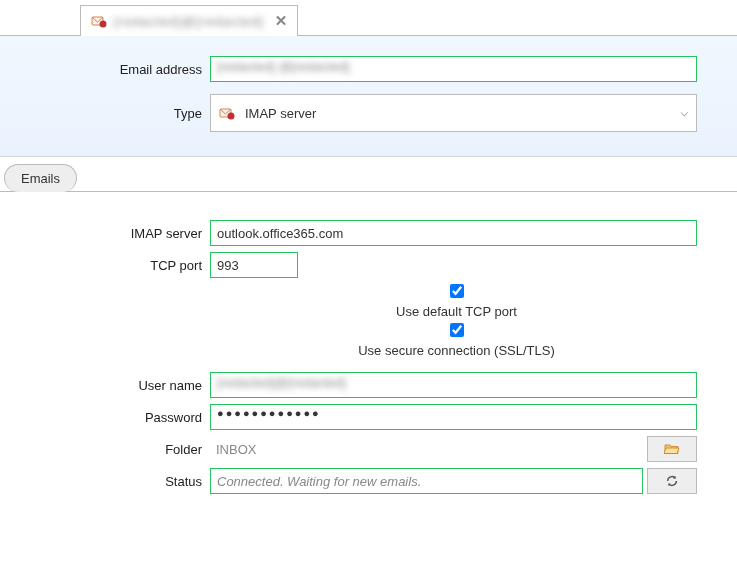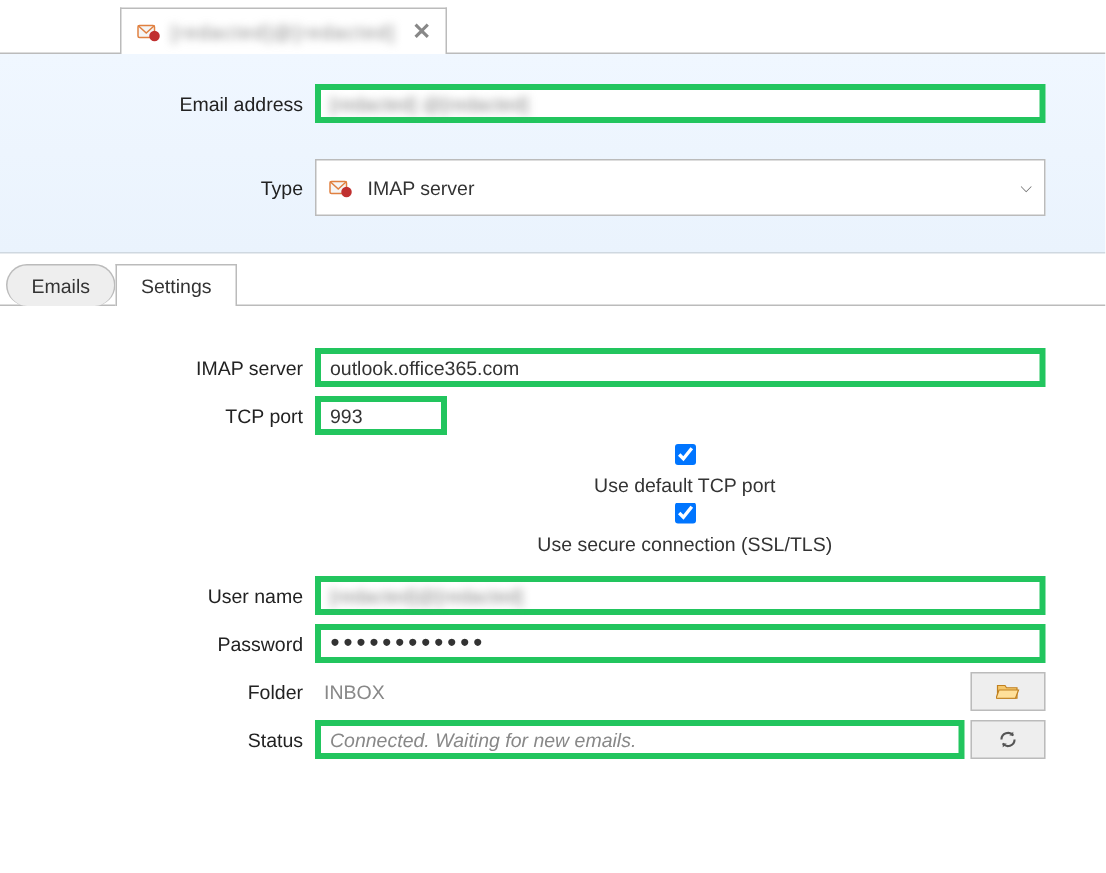--- a/index.html
+++ b/index.html
@@ -5,21 +5,21 @@
 * { box-sizing: border-box; margin: 0; padding: 0; }
 body { font-family: "Segoe UI", Tahoma, sans-serif; font-size: 13px; color: #333; background: #fff; width: 737px; }
 .top-tab-bar { border-bottom: 1px solid #bbb; padding-left: 80px; height: 36px; display: flex; align-items: flex-end; }
 .top-tab { border: 1px solid #bbb; border-bottom: none; background: #fff; height: 31px; padding: 0 10px; display: flex; align-items: center; gap: 7px; position: relative; top: 1px; }
 .top-tab .blurred { filter: blur(3px); color: #888; letter-spacing: 1px; }
 .close-x { color: #888; font-size: 15px; font-weight: bold; cursor: pointer; margin-left: 4px; }
 .mail-icon-svg { width: 16px; height: 16px; }
 .header-panel { background: linear-gradient(#f0f7ff, #eaf3fd); border-bottom: 1px solid #cfd8e0; padding: 14px 40px 18px 0; }
 .row { display: flex; align-items: center; margin: 6px 0; border-radius: 10px; }
 .label { width: 210px; text-align: right; padding-right: 8px; color: #222; }
-.input-text { flex: 1; height: 26px; border: 4px solid #22c55e; background: #fff; padding: 2px 6px; font-family: inherit; font-size: 13px; color: #333; margin-right: 0; }
+.input-text { flex: 1; height: 26px; border: 1px solid #22c55e; background: #fff; padding: 2px 6px; font-family: inherit; font-size: 13px; color: #333; margin-right: 0; }
 .type-select { flex: 1; height: 38px; border: 1px solid #bbb; background: #fff; display: flex; align-items: center; padding: 0 8px; gap: 10px; position: relative; }
 .type-select .chev { margin-left: auto; color: #666; font-size: 10px; }
 .content-tabs { display: flex; border-bottom: 1px solid #bbb; margin-top: 6px; }
 .ctab { border: 1px solid #bbb; border-bottom: none; padding: 6px 16px; background: #eee; margin-right: 0; position: relative; top: 1px; cursor: pointer; }
 .ctab:first-child { margin-left: 4px; border-radius: 14px; }
 .ctab.active { background: #fff; }
 .settings-body { padding: 22px 40px 10px 0; }
 .settings-body .input-text { max-width: 500px; }
 .small-input { width: 88px !important; flex: none; }
 .chk-row { display: flex; align-items: center; padding-left: 216px; margin: 4px 0; gap: 6px; flex-direction: column; }
@@ -47,37 +47,36 @@
   </div>
 </div>
 
 <div class="header-panel">
   <div class="row">
     <div class="label">Email address</div>
     <div class="input-text">
       <span class="blurred-inline">[redacted] @[redacted]</span>
     </div>
   </div>
-  <div class="row" style="margin-top:24px;justify-content:center;">
+  <div class="row" style="margin-top:12px;justify-content:center;">
     <div class="label">Type</div>
     <div class="type-select">
       <svg class="mail-icon-svg" viewBox="0 0 16 16">
         <rect x="1" y="4" width="11" height="8" rx="1" fill="#f5f5f5" stroke="#e08040" stroke-width="1"></rect>
         <path d="M1 4 L6.5 9 L12 4" fill="none" stroke="#e08040" stroke-width="1"></path>
         <circle cx="12" cy="11" r="3.5" fill="#c03030"></circle>
       </svg>
       <span>IMAP server</span>
       <span class="chev">⌵</span>
     </div>
   </div>
 </div>
 
 <div class="content-tabs">
   <div class="ctab">Emails</div>
-  <div class="ctab active">Settings</div>
 </div>
 
 <div class="settings-body">
 
   <div class="row">
     <div class="label">IMAP server</div>
     <input class="input-text" value="outlook.office365.com" style="">
   </div>
 
   <div class="row">

